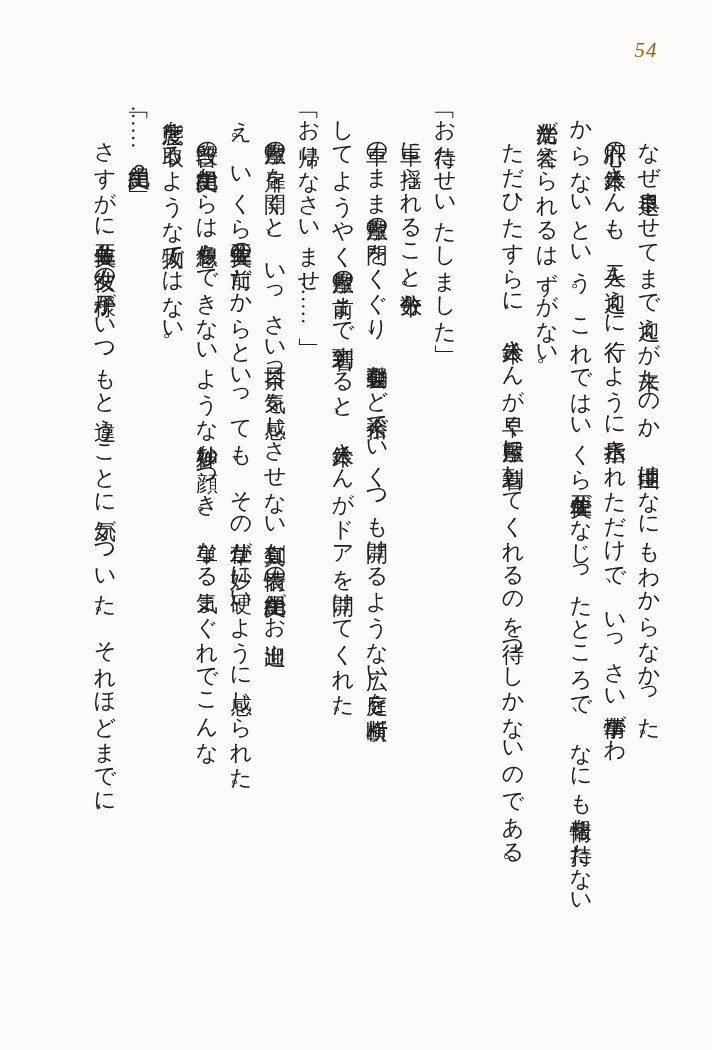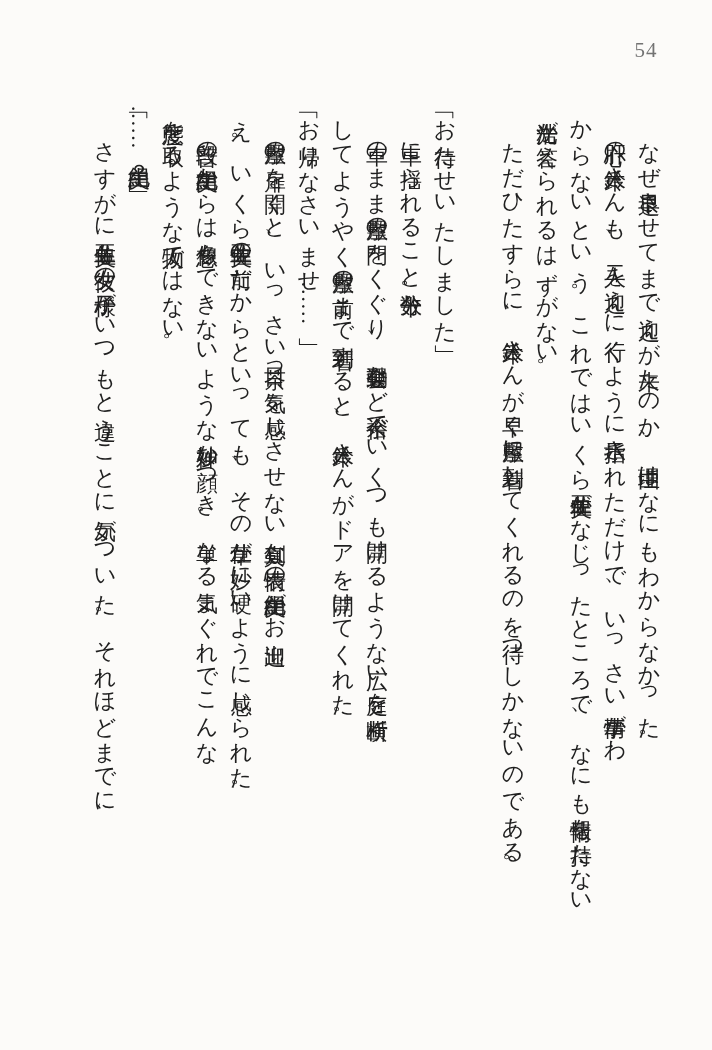--- a/index.html
+++ b/index.html
@@ -19,21 +19,22 @@
     height: 1050px;
     background: #fcfbf9;
   }
   .page-number {
     position: absolute;
     top: 38px;
     left: 624px;
     width: 44px;
     text-align: center;
     font-size: 21px;
-    color: #737373;
+    font-style: italic;
+    color: #a16207;
     letter-spacing: 1px;
   }
   .text-area {
     position: absolute;
     top: 105px;
     right: 46px;
     writing-mode: vertical-rl;
     text-orientation: mixed;
     font-size: 22px;
     color: #1f1f1f;

